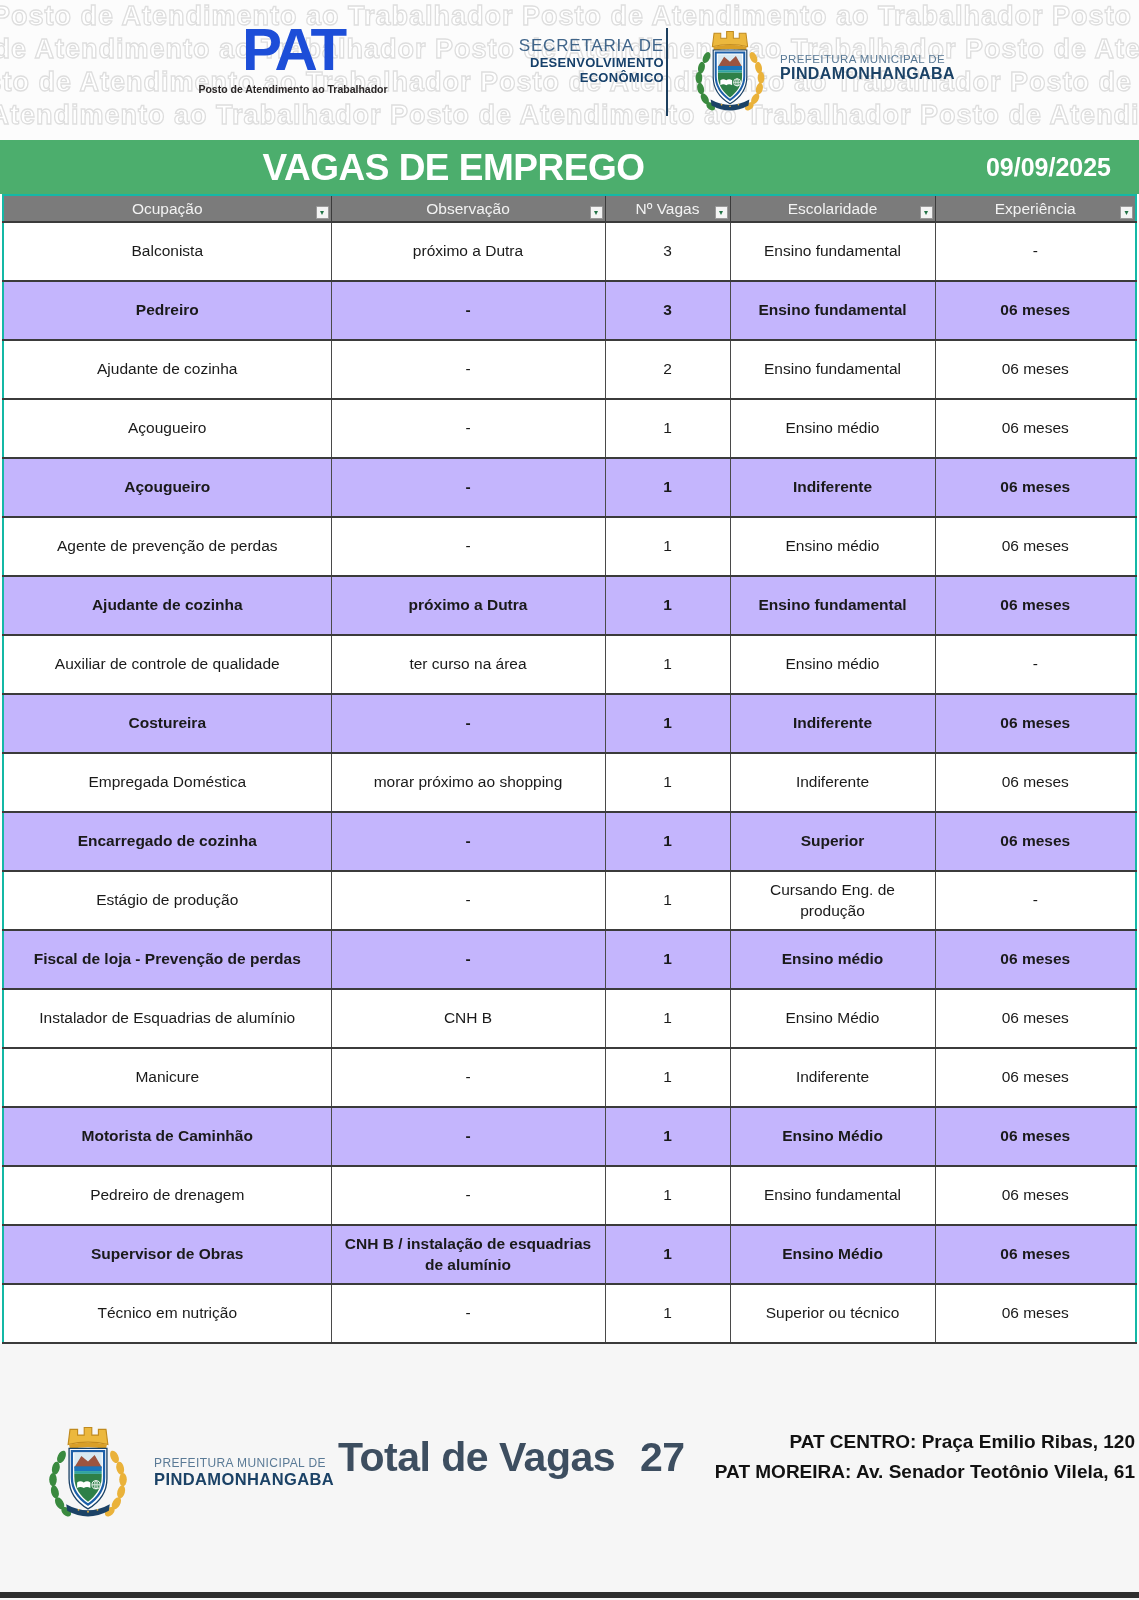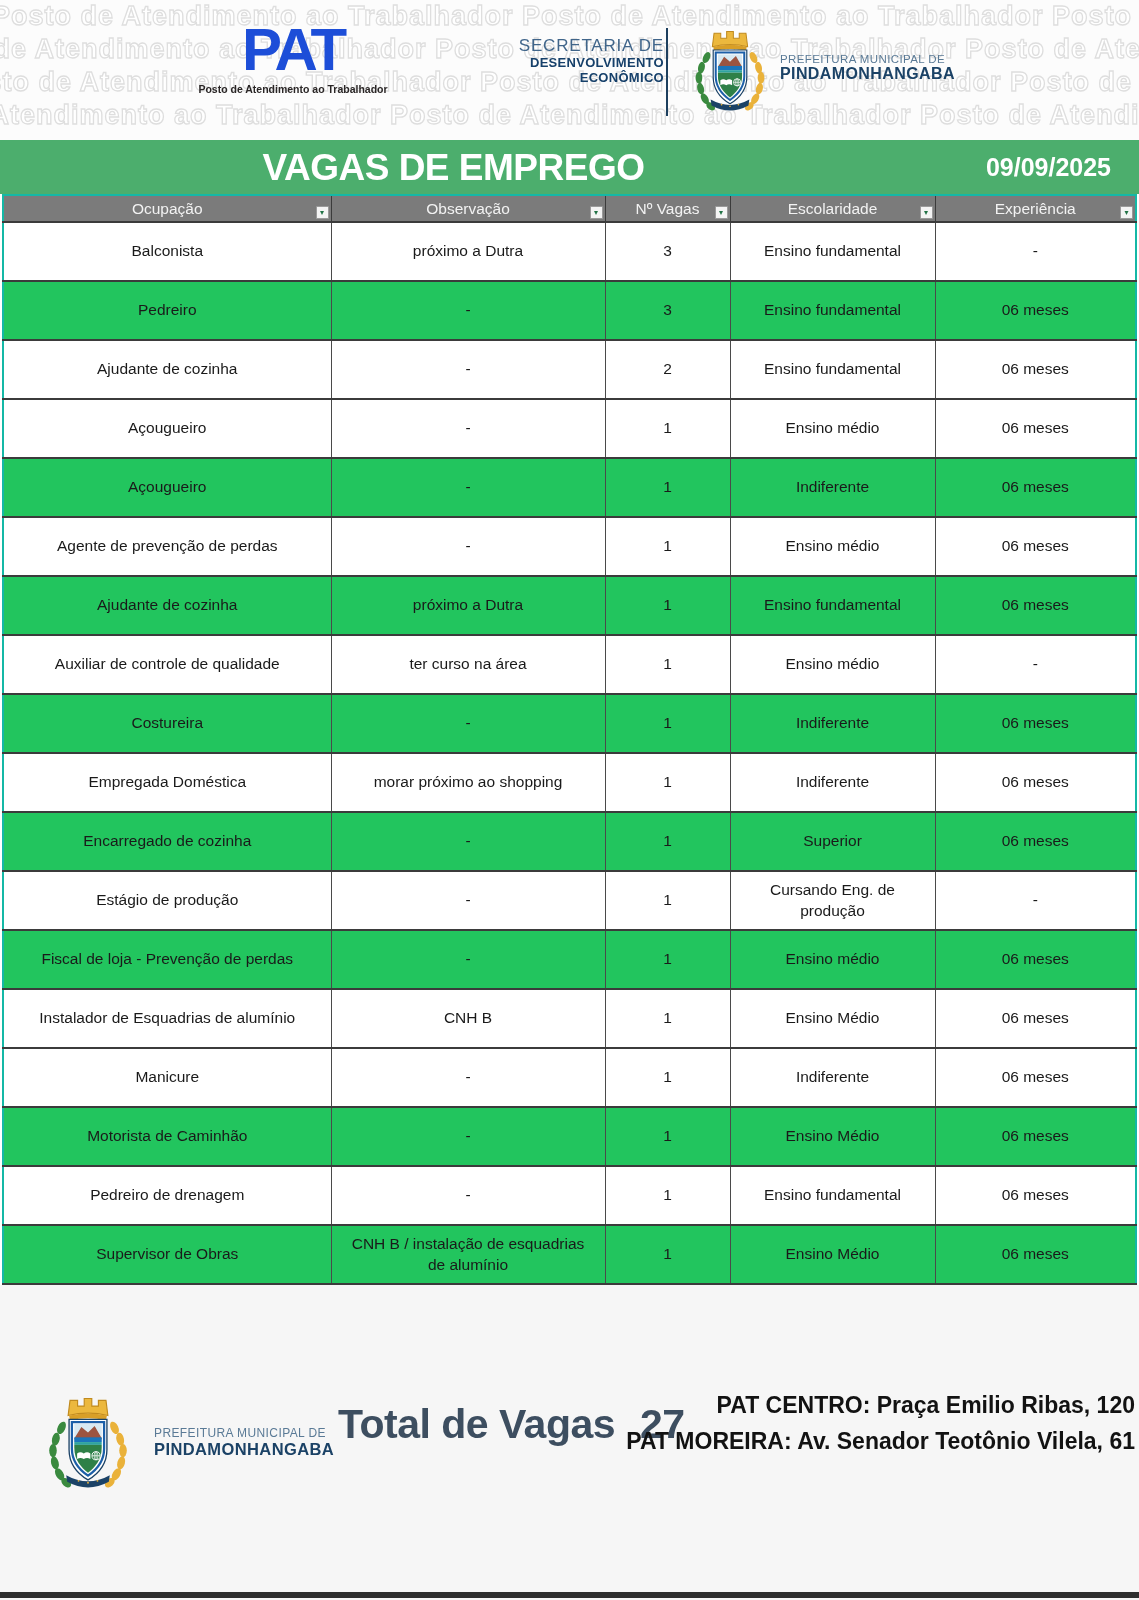--- a/index.html
+++ b/index.html
@@ -78,39 +78,39 @@
     background: #f4f4f4; border: 1px solid #9a9a9a; border-radius: 1px;
     display: flex; align-items: center; justify-content: center;
     font-size: 8px; line-height: 1; color: #217346; cursor: pointer;
   }
   table.jobs td {
     font-size: 15.5px; color: #1a1a1a; text-align: center; vertical-align: middle;
     height: 59px; padding: 4px 12px; line-height: 1.35; background: #fff;
     border-left: 1px solid #4a4a4a; border-right: 1px solid #4a4a4a;
     border-top: 2px solid #3b3b3b; border-bottom: 2px solid #3b3b3b;
   }
-  table.jobs tr.alt td { background: #22c55e; }
+  table.jobs tr.alt td { background: #c4b5fd; font-weight: bold; }
 
   
   .footer {
     flex: 1 1 auto; background: #f6f6f6; position: relative;
     display: flex; align-items: center;
   }
   .coat-footer { margin-left: 32px; width: 112px; height: 106px; flex: 0 0 auto; }
   .prefeitura-block-footer { margin-left: 10px; }
   .prefeitura-block-footer .pref-l1 { font-size: 12px; }
   .prefeitura-block-footer .pref-l2 { font-size: 16.5px; }
   .total-block {
     position: absolute; left: 338px; top: 44%; transform: translateY(-50%);
     font-size: 41px; font-weight: 800; color: #3d4e60; letter-spacing: -0.5px;
     white-space: nowrap;
   }
   .addresses {
     position: absolute; right: 4px; top: 44%; transform: translateY(-50%);
-    text-align: right; font-size: 23px; font-weight: 700; color: #121212; line-height: 1.6;
+    text-align: right; font-size: 19px; font-weight: 700; color: #121212; line-height: 1.6;
     white-space: nowrap;
   }
   .bottom-bar {
     position: absolute; left: 0; right: 0; bottom: 2px; height: 6px; background: #2e2e2e;
   }
   .hidden-defs { position: absolute; width: 0; height: 0; overflow: hidden; }
 </style>
 </head>
 <body>
 
@@ -357,20 +357,27 @@
             <td>Ensino fundamental</td>
             <td>06 meses</td>
           </tr>
           <tr class="alt">
             <td>Supervisor de Obras</td>
             <td>CNH B / instalação de esquadrias de alumínio</td>
             <td>1</td>
             <td>Ensino Médio</td>
             <td>06 meses</td>
           </tr>
+          <tr>
+            <td>Técnico em nutrição</td>
+            <td>-</td>
+            <td>1</td>
+            <td>Superior ou técnico</td>
+            <td>06 meses</td>
+          </tr>
         </tbody>
     </table>
   </div>
 
   <div class="footer">
     <svg class="coat-footer">
       <use href="#coat-of-arms"></use>
     </svg>
     <div class="prefeitura-block-footer">
       <div class="pref-l1">PREFEITURA MUNICIPAL DE</div>

